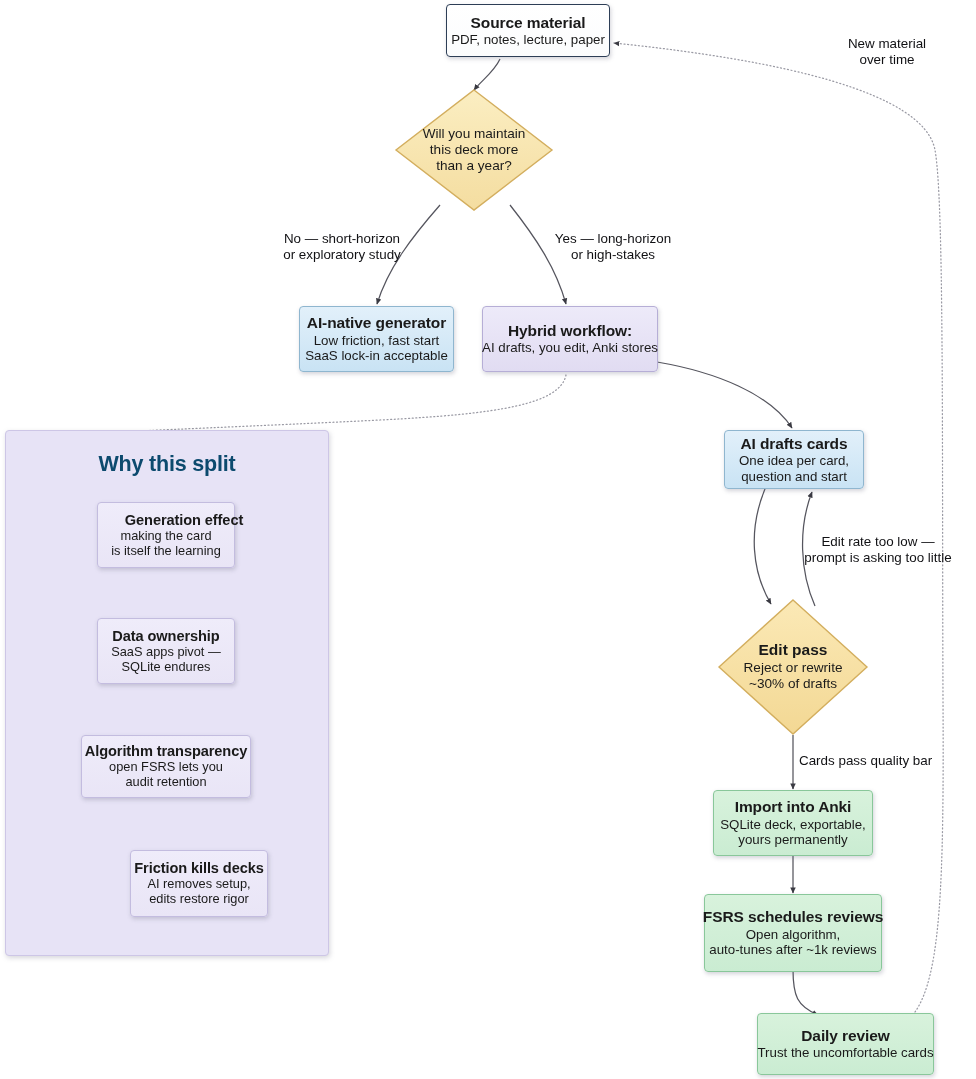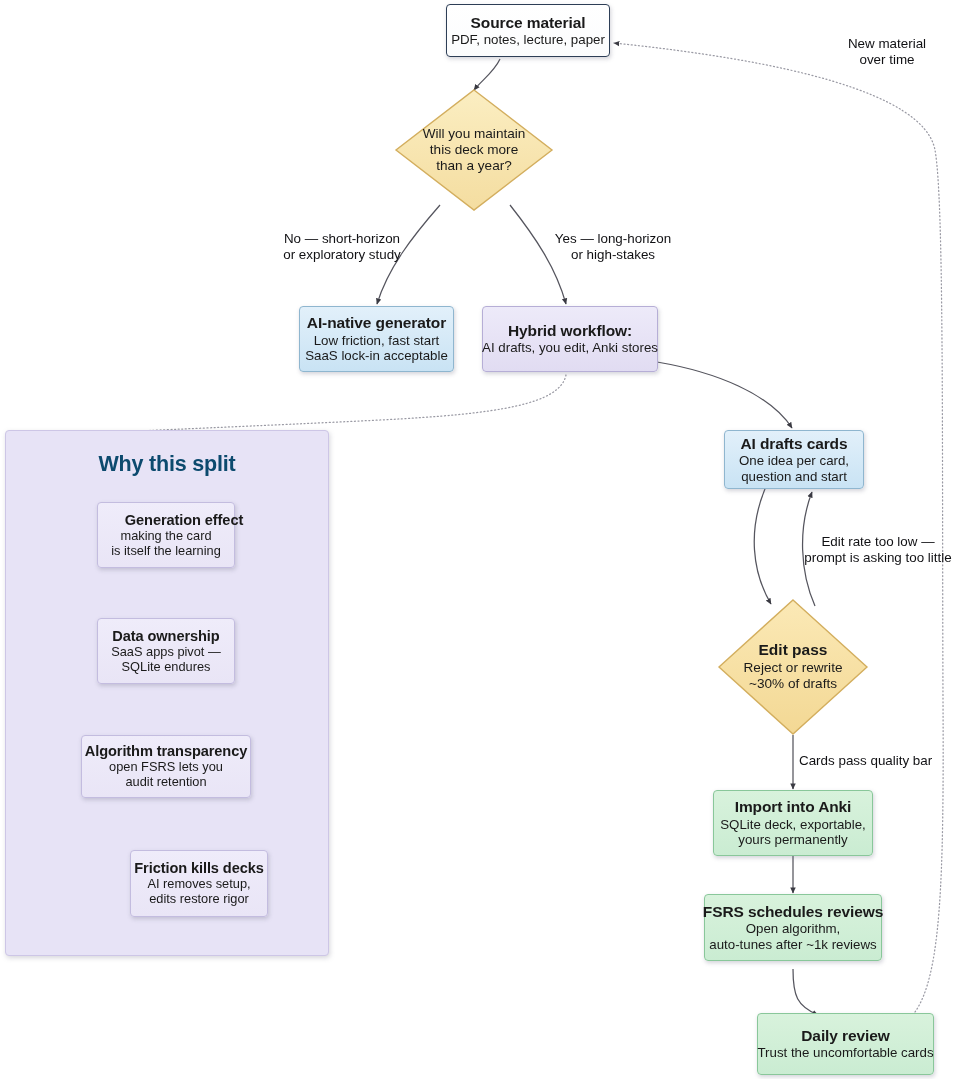--- a/index.html
+++ b/index.html
@@ -286,21 +286,21 @@
   </div>
 
   <div class="elabel l" style="left:799px; top:753px; width:200px;">Cards pass quality bar</div>
 
   <div class="node n-green" style="left:713px; top:790px; width:160px; height:66px;">
     <div class="t">Import into Anki</div>
     <div class="s">SQLite deck, exportable,</div>
     <div class="s">yours permanently</div>
   </div>
 
-  <div class="node n-green" style="left:704px; top:894px; width:178px; height:67px;">
+  <div class="node n-green" style="left:704px; top:894px; width:178px; height:78px;">
     <div class="t">FSRS schedules reviews</div>
     <div class="s">Open algorithm,</div>
     <div class="s">auto-tunes after ~1k reviews</div>
   </div>
 
   <div class="node n-green" style="left:757px; top:1013px; width:177px; height:62px;">
     <div class="t">Daily review</div>
     <div class="s">Trust the uncomfortable cards</div>
   </div>
 

